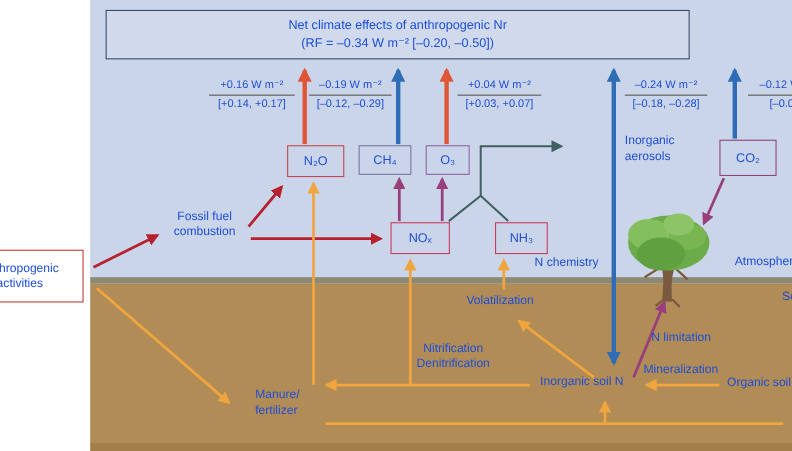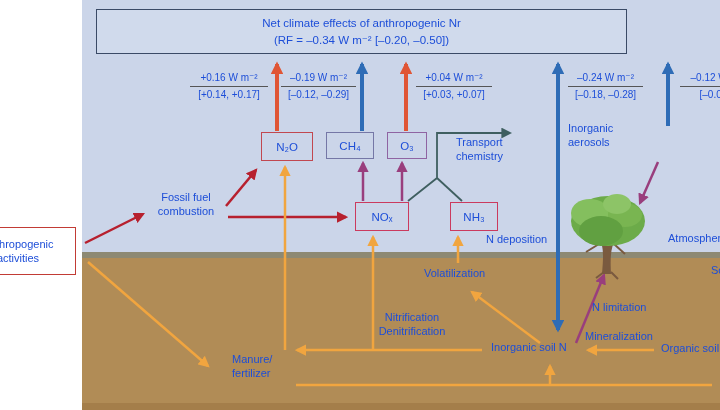--- a/index.html
+++ b/index.html
@@ -155,27 +155,27 @@
   <div class="rf rf5">
     <span class="rf-value">–0.12 W m⁻²</span>
     <span class="rf-range">[–0.07, –</span>
   </div>
 
   <div class="chem b-n2o">N₂O</div>
   <div class="chem b-ch4">CH₄</div>
   <div class="chem b-o3">O₃</div>
   <div class="chem b-nox">NOₓ</div>
   <div class="chem b-nh3">NH₃</div>
+  <div class="chem b-co2">CO₂</div>
 
   <div class="anthro-box">Anthropogenic activities</div>
 
   <div class="lbl center" style="left:148px;top:191px;width:76px;">Fossil fuel combustion</div>
-  <div class="lbl" style="left:456px;top:136px;width:64px;">Transport chemistry</div>
   <div class="lbl" style="left:568px;top:122px;width:60px;">Inorganic aerosols</div>
-  <div class="lbl nowrap" style="left:486px;top:233px;">N deposition</div>
+  <div class="lbl nowrap" style="left:486px;top:233px;">N chemistry</div>
   <div class="lbl nowrap" style="left:424px;top:267px;">Volatilization</div>
   <div class="lbl center" style="left:366px;top:311px;width:92px;">Nitrification Denitrification</div>
   <div class="lbl nowrap" style="left:491px;top:341px;">Inorganic soil N</div>
   <div class="lbl nowrap" style="left:592px;top:301px;">N limitation</div>
   <div class="lbl nowrap" style="left:585px;top:330px;">Mineralization</div>
   <div class="lbl nowrap" style="left:661px;top:342px;">Organic soil N</div>
   <div class="lbl" style="left:232px;top:353px;width:58px;">Manure/ fertilizer</div>
   <div class="lbl nowrap" style="left:668px;top:232px;">Atmosphere</div>
   <div class="lbl nowrap" style="left:711px;top:264px;">Soil</div>
 

